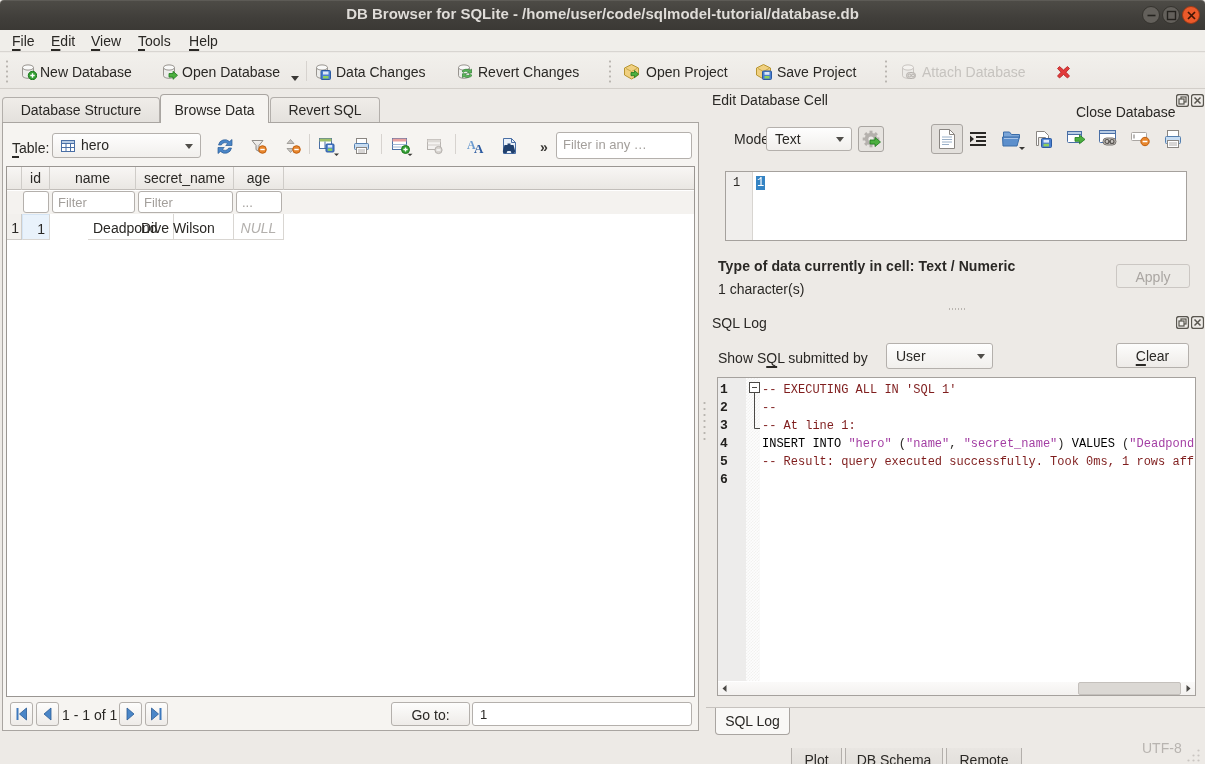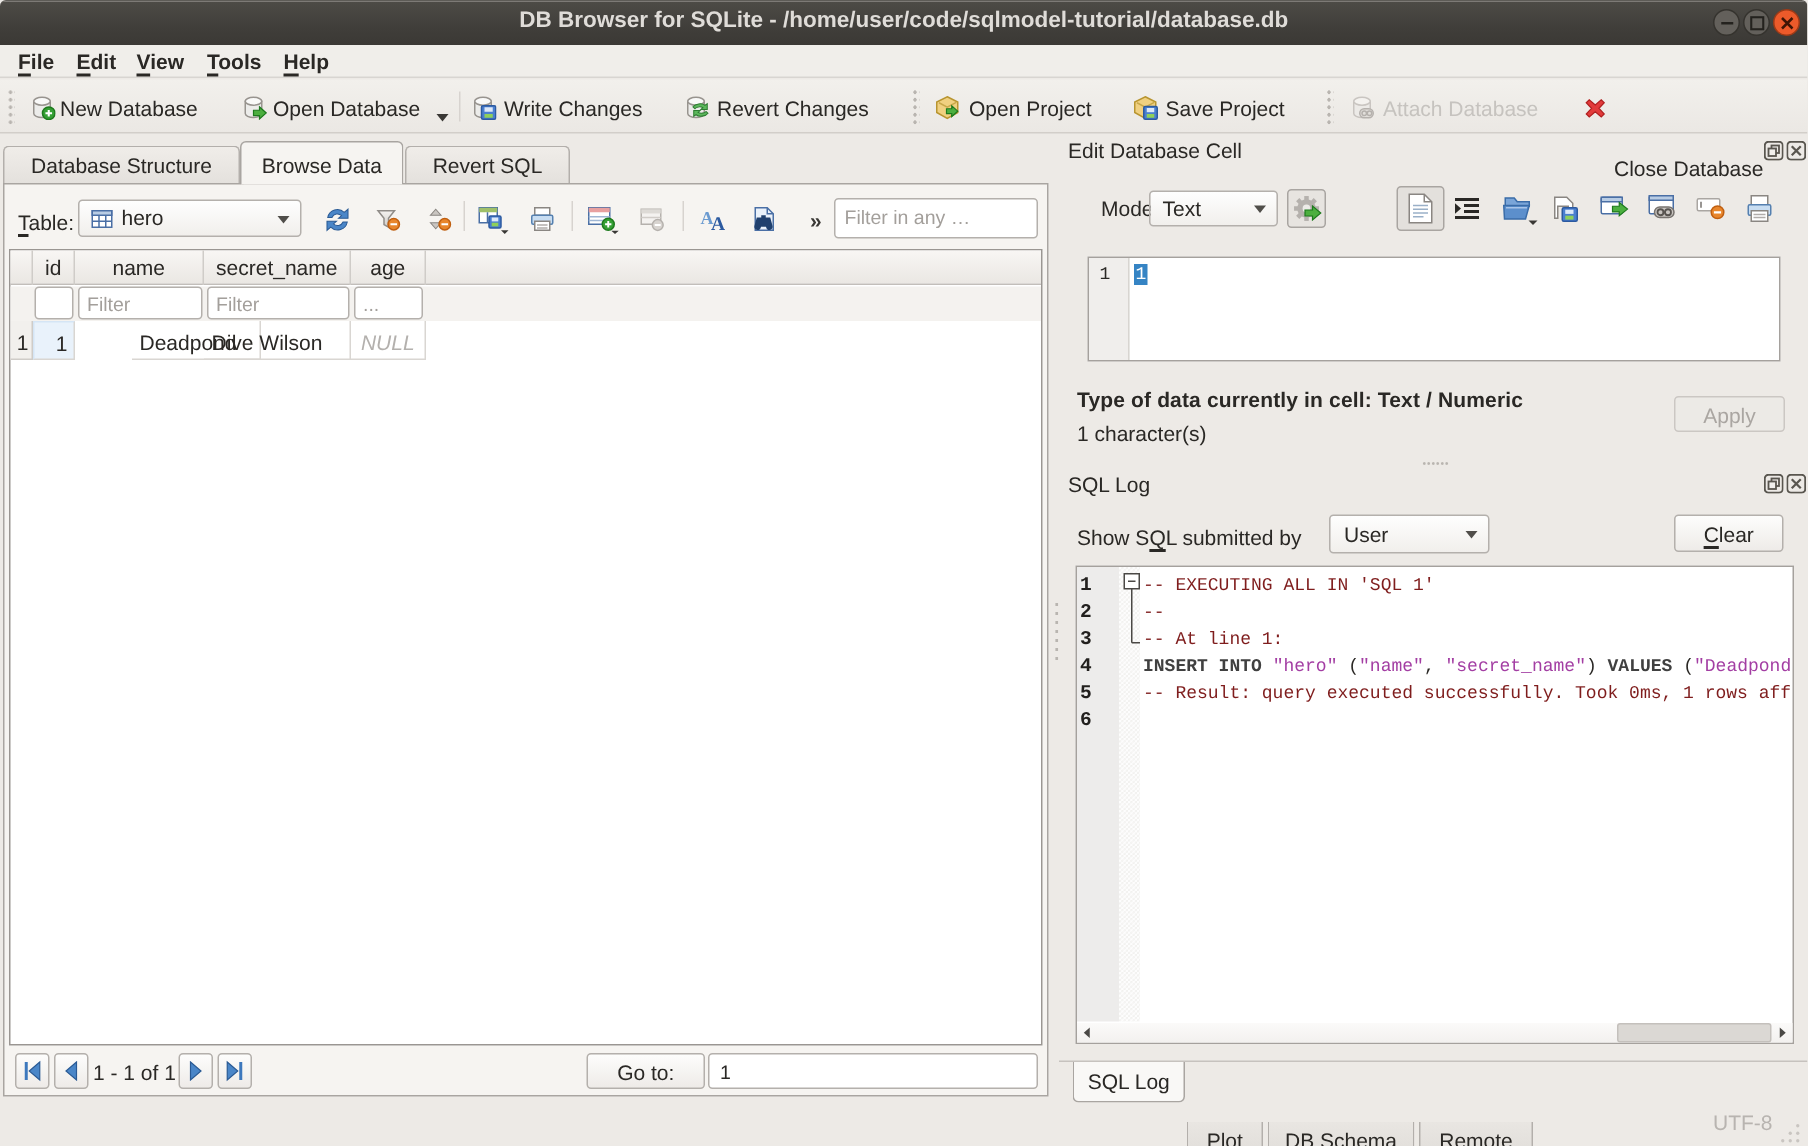--- a/index.html
+++ b/index.html
@@ -9,21 +9,21 @@
 
 #titlebar { left:0; top:0; width:1205px; height:30px;
   background:linear-gradient(#4d4b46, #403e3a 60%, #3b3935);
   border-radius:4px 4px 0 0; border-top:1px solid #5d5b56; }
 #titletext { width:100%; top:4.5px; text-align:center; color:#dfdcd8; font-weight:bold; font-size:15px; }
 .winbtn { top:5.5px; width:18px; height:18px; border-radius:50%; background:#63605b; border:1px solid #35332e; }
 .winbtn svg { position:absolute; left:0; top:0; }
 #btn-close { background:#ec5a2a; border-color:#9c3a17; }
 
 #menubar { left:0; top:30px; width:1205px; height:22px; background:#f0eeea; border-bottom:1px solid #d8d5d1; }
-.menuitem { top:33px;font-weight:bold; }
+.menuitem { top:33px; }
 .mu { text-decoration:underline; text-underline-offset:2.5px; text-decoration-thickness:1.5px; }
 
 #toolbar { left:0; top:53px; width:1205px; height:36px; background:linear-gradient(#f2f0ec,#ebe8e4); border-bottom:1px solid #d2cec9; }
 .tbtext { top:64px; color:#2a2825; }
 .tbtext.dis { color:#c6c3bf; }
 .handle { top:59px; width:5px; height:24px;
   background-image:radial-gradient(circle, #b9b5b0 1px, transparent 1.2px);
   background-size:4px 5px; }
 .tsep { top:61px; width:1px; height:20px; background:#d7d3cf; }
 
@@ -31,21 +31,21 @@
 .tab.active { top:94px; height:29px; background:#f6f4f1; border-color:#a9a5a1; padding-top:7px; }
 
 #page { left:2px; top:122px; width:697px; height:609px; background:#f6f4f1; border:1px solid #a9a5a1; }
 
 .combo { background:linear-gradient(#fefefe,#f1efec); border:1px solid #b4b0ac; border-radius:3px; }
 .combo .arrow { position:absolute; right:7px; top:50%; margin-top:-2px; width:0; height:0; border-left:4px solid transparent; border-right:4px solid transparent; border-top:5px solid #504e4a; }
 .btn { background:linear-gradient(#fdfdfc,#eeebe8); border:1px solid #b4b0ac; border-radius:3px; text-align:center; }
 input, .inputbox { background:#fff; border:1px solid #b4b0ac; border-radius:3px; font-family:"Liberation Sans",sans-serif; font-size:13px; color:#2a2825; }
 .ph { color:#a39f9b; }
 .mono { font-family:"Liberation Mono", monospace; font-size:12px; white-space:pre; }
-.kw { color:#404040; font-weight:bold; }
+.kw { color:#000000; font-weight:normal; }
 .str { color:#a33ea3; }
 .cm { color:#7f1d1d; }
 
 .btab { top:748px; height:25px; background:linear-gradient(#e9e6e2,#e0ddd9); border:1px solid #b3afab; border-top:none; border-radius:0 0 4px 4px; text-align:center; padding-top:4px; }
 .btab.active { top:708px; height:27px; background:#f9f8f6; border-color:#a9a5a1; padding-top:5px; z-index:5; }
 </style>
 </head>
 <body>
 
 <div class="abs" id="titlebar"></div>
@@ -92,21 +92,21 @@
 <div class="abs tsep" style="left:306px;"></div>
 <div class="abs" style="left:314px; top:63px;"><svg width="17" height="17">
       <path d="M2.5 4.5 v8.2 a5.5 2.6 0 0 0 11 0 v-8.2 z" fill="#ececea" stroke="#98948f"></path>
       <ellipse cx="8" cy="4.5" rx="5.5" ry="2.6" fill="#f9f9f8" stroke="#98948f"></ellipse>
       <g>
         <rect x="7" y="7.5" width="9.5" height="9" rx="1" fill="#4a7fd0" stroke="#2c5aa0"></rect>
         <rect x="9" y="8.5" width="5.5" height="3" fill="#dce8f8"></rect>
         <rect x="9" y="13" width="5.5" height="2.5" fill="#8fd05a"></rect>
       </g>
     </svg></div>
-<div class="abs tbtext" style="left:336px;">Write Changes</div>
+<div class="abs tbtext" style="left:336px;">Data Changes</div>
 <div class="abs" style="left:456px; top:63px;"><svg width="17" height="17">
       <path d="M2.5 4.5 v8.2 a5.5 2.6 0 0 0 11 0 v-8.2 z" fill="#ececea" stroke="#98948f"></path>
       <ellipse cx="8" cy="4.5" rx="5.5" ry="2.6" fill="#f9f9f8" stroke="#98948f"></ellipse>
       <path d="M6 8.2 c1.5-2.2 6-2.6 8-1 l1.5-1 v3.8 h-4.2 l1.3-1.2 c-1.6-1-4.4-0.6-5.3 0.6 z" fill="#5cb85c" stroke="#2e7d32" stroke-width="0.7"></path>
       <path d="M16 12.5 c-1.5 2.2 -6 2.6 -8 1 l-1.5 1 v-3.8 h4.2 l-1.3 1.2 c1.6 1 4.4 0.6 5.3-0.6 z" fill="#5cb85c" stroke="#2e7d32" stroke-width="0.7"></path>
     </svg></div>
 <div class="abs tbtext" style="left:478px;">Revert Changes</div>
 <div class="abs handle" style="left:608px;"></div>
 <div class="abs" style="left:623px; top:63px;"><svg width="18" height="17">
       <polygon points="8.5,1.5 15.5,5 15.5,12 8.5,16 1.5,12 1.5,5" fill="#f0d080" stroke="#b89530"></polygon>

